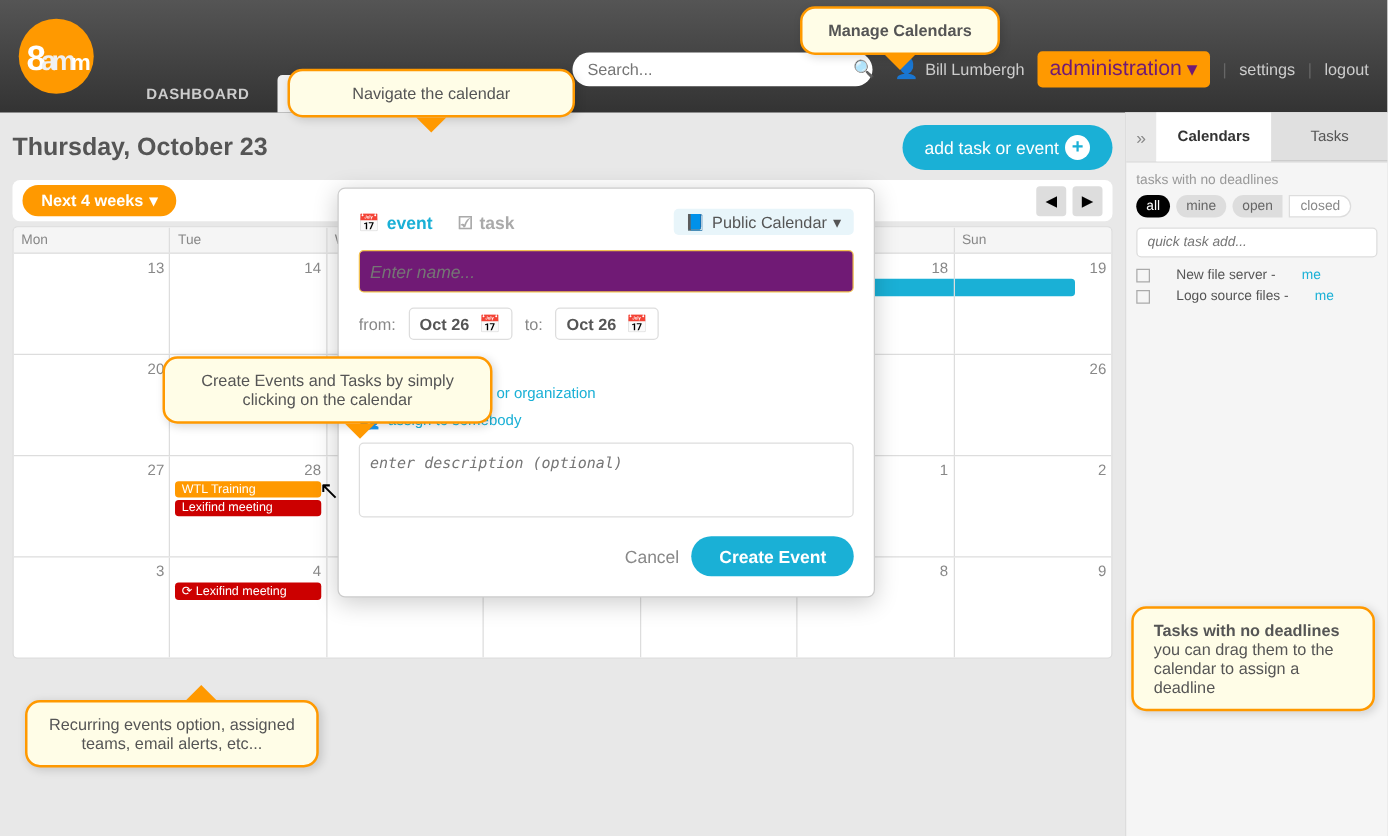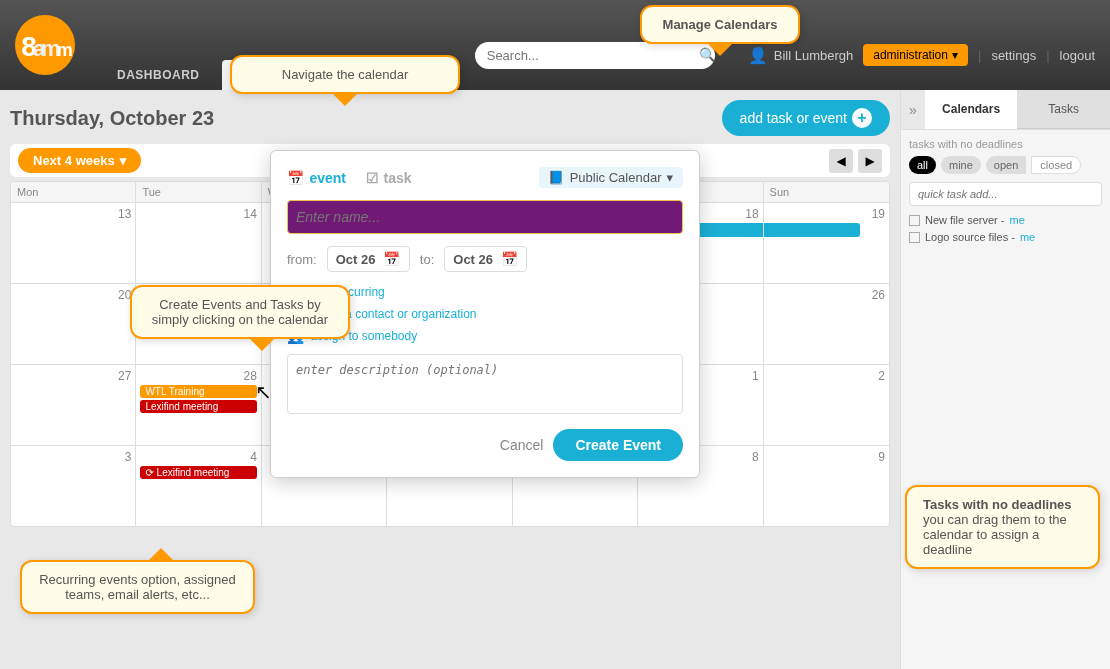--- a/index.html
+++ b/index.html
@@ -69,25 +69,25 @@
     }
     .header-right {
       display: flex; align-items: center; gap: 10px;
       margin-top: 20px;
       color: #ccc; font-size: 13px;
     }
     .user-info { display: flex; align-items: center; gap: 5px; }
     .user-avatar { font-size: 16px; }
     .admin-btn {
       background: #f90;
-      color: #000000;
+      color: #701a75;
       border: none;
       border-radius: 4px;
       padding: 4px 10px;
-      font-size: 12px;
+      font-size: 17px;
       cursor: pointer;
       display: flex; align-items: center; gap: 4px;
     }
     .separator { color: #666; }
 
     
     .tooltip-bubble {
       position: absolute;
       background: #fffde7;
       border: 2px solid #f90;
@@ -107,21 +107,21 @@
     .bubble-navigate {
       top: 55px; left: 230px;
       width: 230px;
     }
     .bubble-navigate::after {
       border-top-color: #f90;
       bottom: -26px; left: 50%; transform: translateX(-50%);
     }
     .bubble-create {
       top: 195px; left: 130px;
-      width: 220px;
+      width: 264px;
     }
     .bubble-create::after {
       border-top-color: #f90;
       bottom: -26px; left: 60%; transform: translateX(-50%);
     }
     .bubble-recurring {
       bottom: 55px; left: 20px;
       width: 235px;
     }
     .bubble-recurring::after {
@@ -437,21 +437,21 @@
       border: 1px solid #ddd;
       border-radius: 4px;
       padding: 5px 8px;
       font-size: 11px;
       color: #bbb;
       font-style: italic;
       margin-bottom: 8px;
       width: 100%;
     }
     .task-row {
-      display: flex; align-items: center; gap: 5px;
+      display: flex; align-items: center; gap: 21px;
       margin-bottom: 5px;
       font-size: 11px; color: #555;
     }
     .task-cb { width: 11px; height: 11px; border: 1px solid #aaa; }
     .task-link { color: #1ab0d6; cursor: pointer; }
 
     
     .cursor-pointer {
       position: absolute;
       top: 290px; left: 255px;

